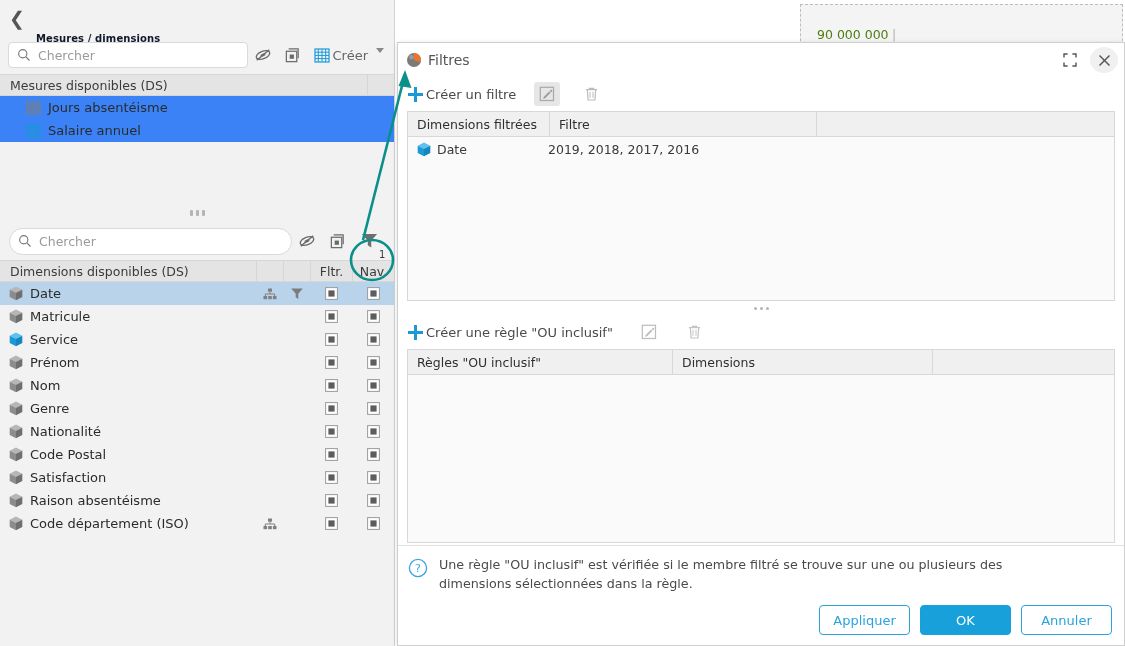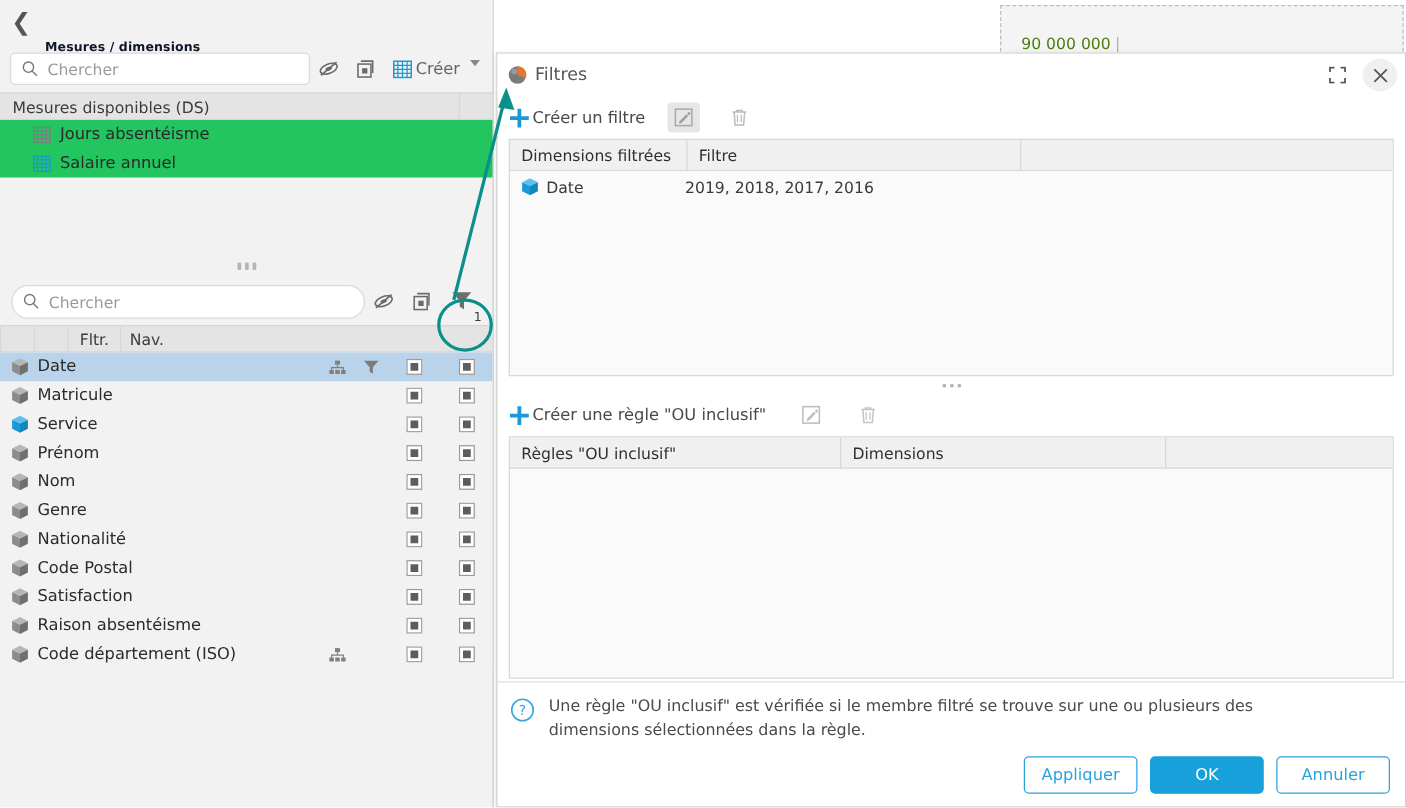--- a/index.html
+++ b/index.html
@@ -48,21 +48,21 @@
   .caret-down { width:0;height:0;border-left:4px solid transparent;border-right:4px solid transparent;border-top:5px solid #888; margin-left:5px;}
 
   .list-header {
     height:22px; background:#e4e4e4; border-top:1px solid #d6d6d6; border-bottom:1px solid #d6d6d6;
     display:flex; align-items:center; font-size:12.5px; color:#3b3b3b;
   }
   .list-header .lh-main { flex:1; padding-left:10px; }
   .list-header .lh-col { width:42px; text-align:center; border-left:1px solid #d6d6d6; height:100%; display:flex;align-items:center;justify-content:center; }
   .list-header .lh-narrow { width:27px; border-left:1px solid #d6d6d6; height:100%; }
 
-  .m-list { background:#22c55e; }
+  .m-list { background:#3b82f6; }
   .m-row { height:23px; display:flex; align-items:center; gap:7px; padding-left:26px; font-size:13px; color:#2b2b2b; cursor:pointer;}
 
   .d-list { background:#f2f2f2; }
   .d-row { height:23px; display:flex; align-items:center; font-size:13px; color:#2b2b2b; cursor:pointer; }
   .d-row.selected { background:#b9d3ea; }
   .d-name { flex:1; display:flex; align-items:center; gap:7px; padding-left:9px; }
   .d-c1 { width:27px; display:flex; align-items:center; justify-content:center; }
   .d-c2 { width:27px; display:flex; align-items:center; justify-content:center; }
   .d-c3 { width:42px; display:flex; align-items:center; justify-content:center; }
   .d-c4 { width:42px; display:flex; align-items:center; justify-content:center; }
@@ -279,20 +279,21 @@
         </div>
         <div class="tool-btn" style="width:34px">
           <svg width="19" height="18" viewBox="0 0 20 19">
             <path d="M2 2 h16 l-6.2 7.3 v7 l-3.6 -2.2 v-4.8 z" fill="#6e6e6e"></path>
           </svg>
         </div>
       </div>
     </div>
 
     <div class="list-header">
+      <div class="lh-main">Dimensions disponibles (DS)</div>
       <div class="lh-narrow"></div>
       <div class="lh-narrow"></div>
       <div class="lh-col">Fltr.</div>
       <div class="lh-col">Nav.</div>
     </div>
 
     <div class="d-list" id="dimensions-list">
         <div class="d-row selected">
           <div class="d-name">
             <span>

